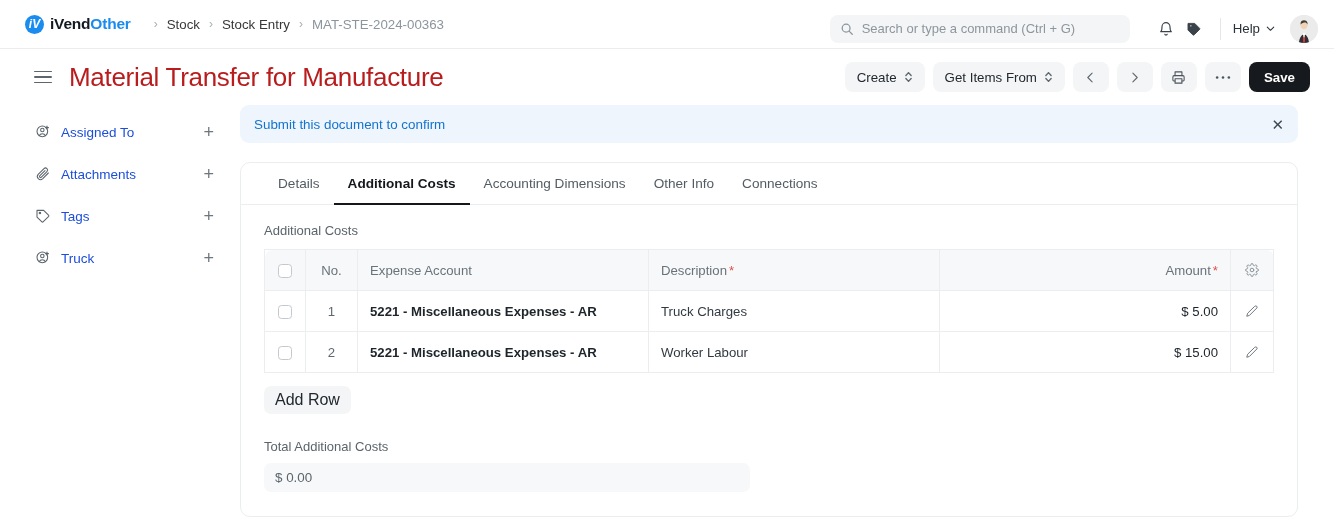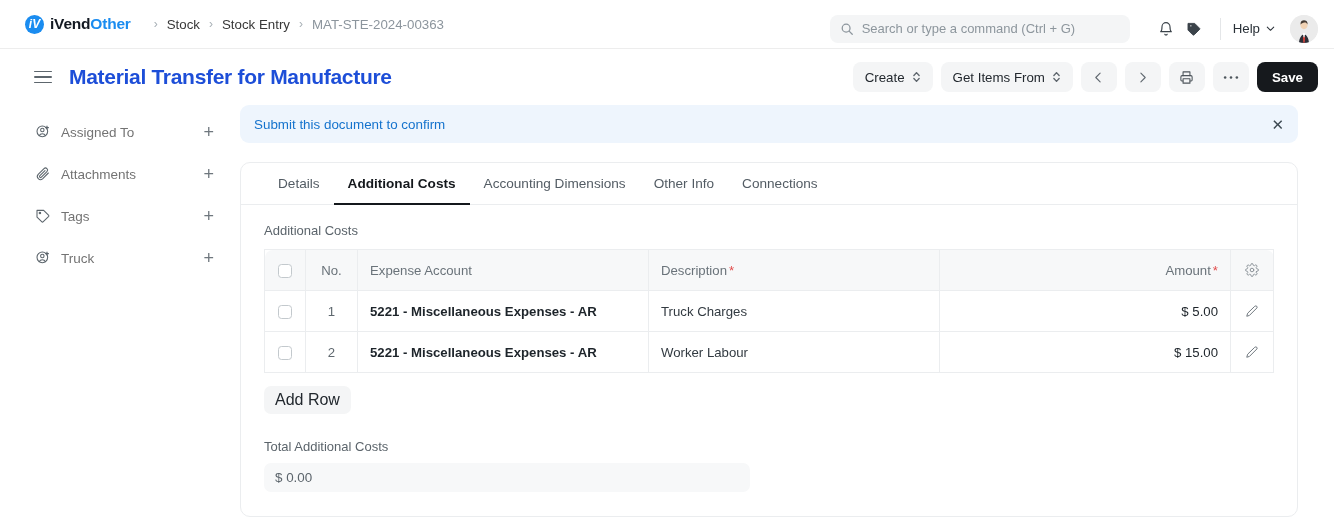--- a/index.html
+++ b/index.html
@@ -71,42 +71,42 @@
     cursor: pointer; flex: none;
   }
 
   
   .titlebar {
     position: relative; height: 56px; display: flex; align-items: center;
     padding: 0 16px 0 34px;
   }
   .hamburger { width: 18px; display: flex; flex-direction: column; gap: 4px; cursor: pointer; margin-right: 17px; }
   .hamburger i { display: block; height: 1.6px; background: #5d666d; border-radius: 2px; }
-  .page-title { font-size: 21px; font-weight: 700; letter-spacing: -.3px; color: #1d4ed8; }
-
-  .actions { position: absolute; right: 16px; display: flex; align-items: center; gap: 8px; }
+  .page-title { font-size: 26px; font-weight: 400; letter-spacing: -.3px; color: #b91c1c; }
+
+  .actions { position: absolute; right: 24px; display: flex; align-items: center; gap: 8px; }
   .btn {
     height: 30px; border-radius: 8px; border: 0; cursor: pointer;
     background: #f4f5f6; color: #22282e;
     font-family: inherit; font-size: 13.3px; font-weight: 400;
     display: inline-flex; align-items: center; gap: 7px; padding: 0 12px;
   }
   .btn.square { width: 36px; padding: 0; justify-content: center; }
   .btn.primary { background: #16191d; color: #fff; font-weight: 600; padding: 0 15px; }
   .updown { display: inline-flex; flex-direction: column; line-height: 6px; color: #5f676e; font-size: 8px; }
 
   
   .body { display: flex; align-items: flex-start; }
   .sidebar { width: 240px; padding: 6px 0 0 34px; flex: none; }
   .side-item {
     position: relative; display: flex; align-items: center;
     height: 42px; cursor: pointer; width: 180px;
   }
   .side-ico { width: 17px; margin-right: 10px; display: flex; align-items: center; justify-content: center; flex: none; }
-  .side-label { font-size: 13.5px; color: #737373; }
+  .side-label { font-size: 13.5px; color: #1d4ed8; }
   .side-plus {
     position: absolute; right: 0; color: #6f777e; font-size: 18px;
     line-height: 1; font-weight: 300; cursor: pointer;
   }
 
   .main { flex: 1; padding-right: 36px; }
 
   .alert {
     height: 38px; border-radius: 9px; background: #eef5fd;
     display: flex; align-items: center; justify-content: space-between;

